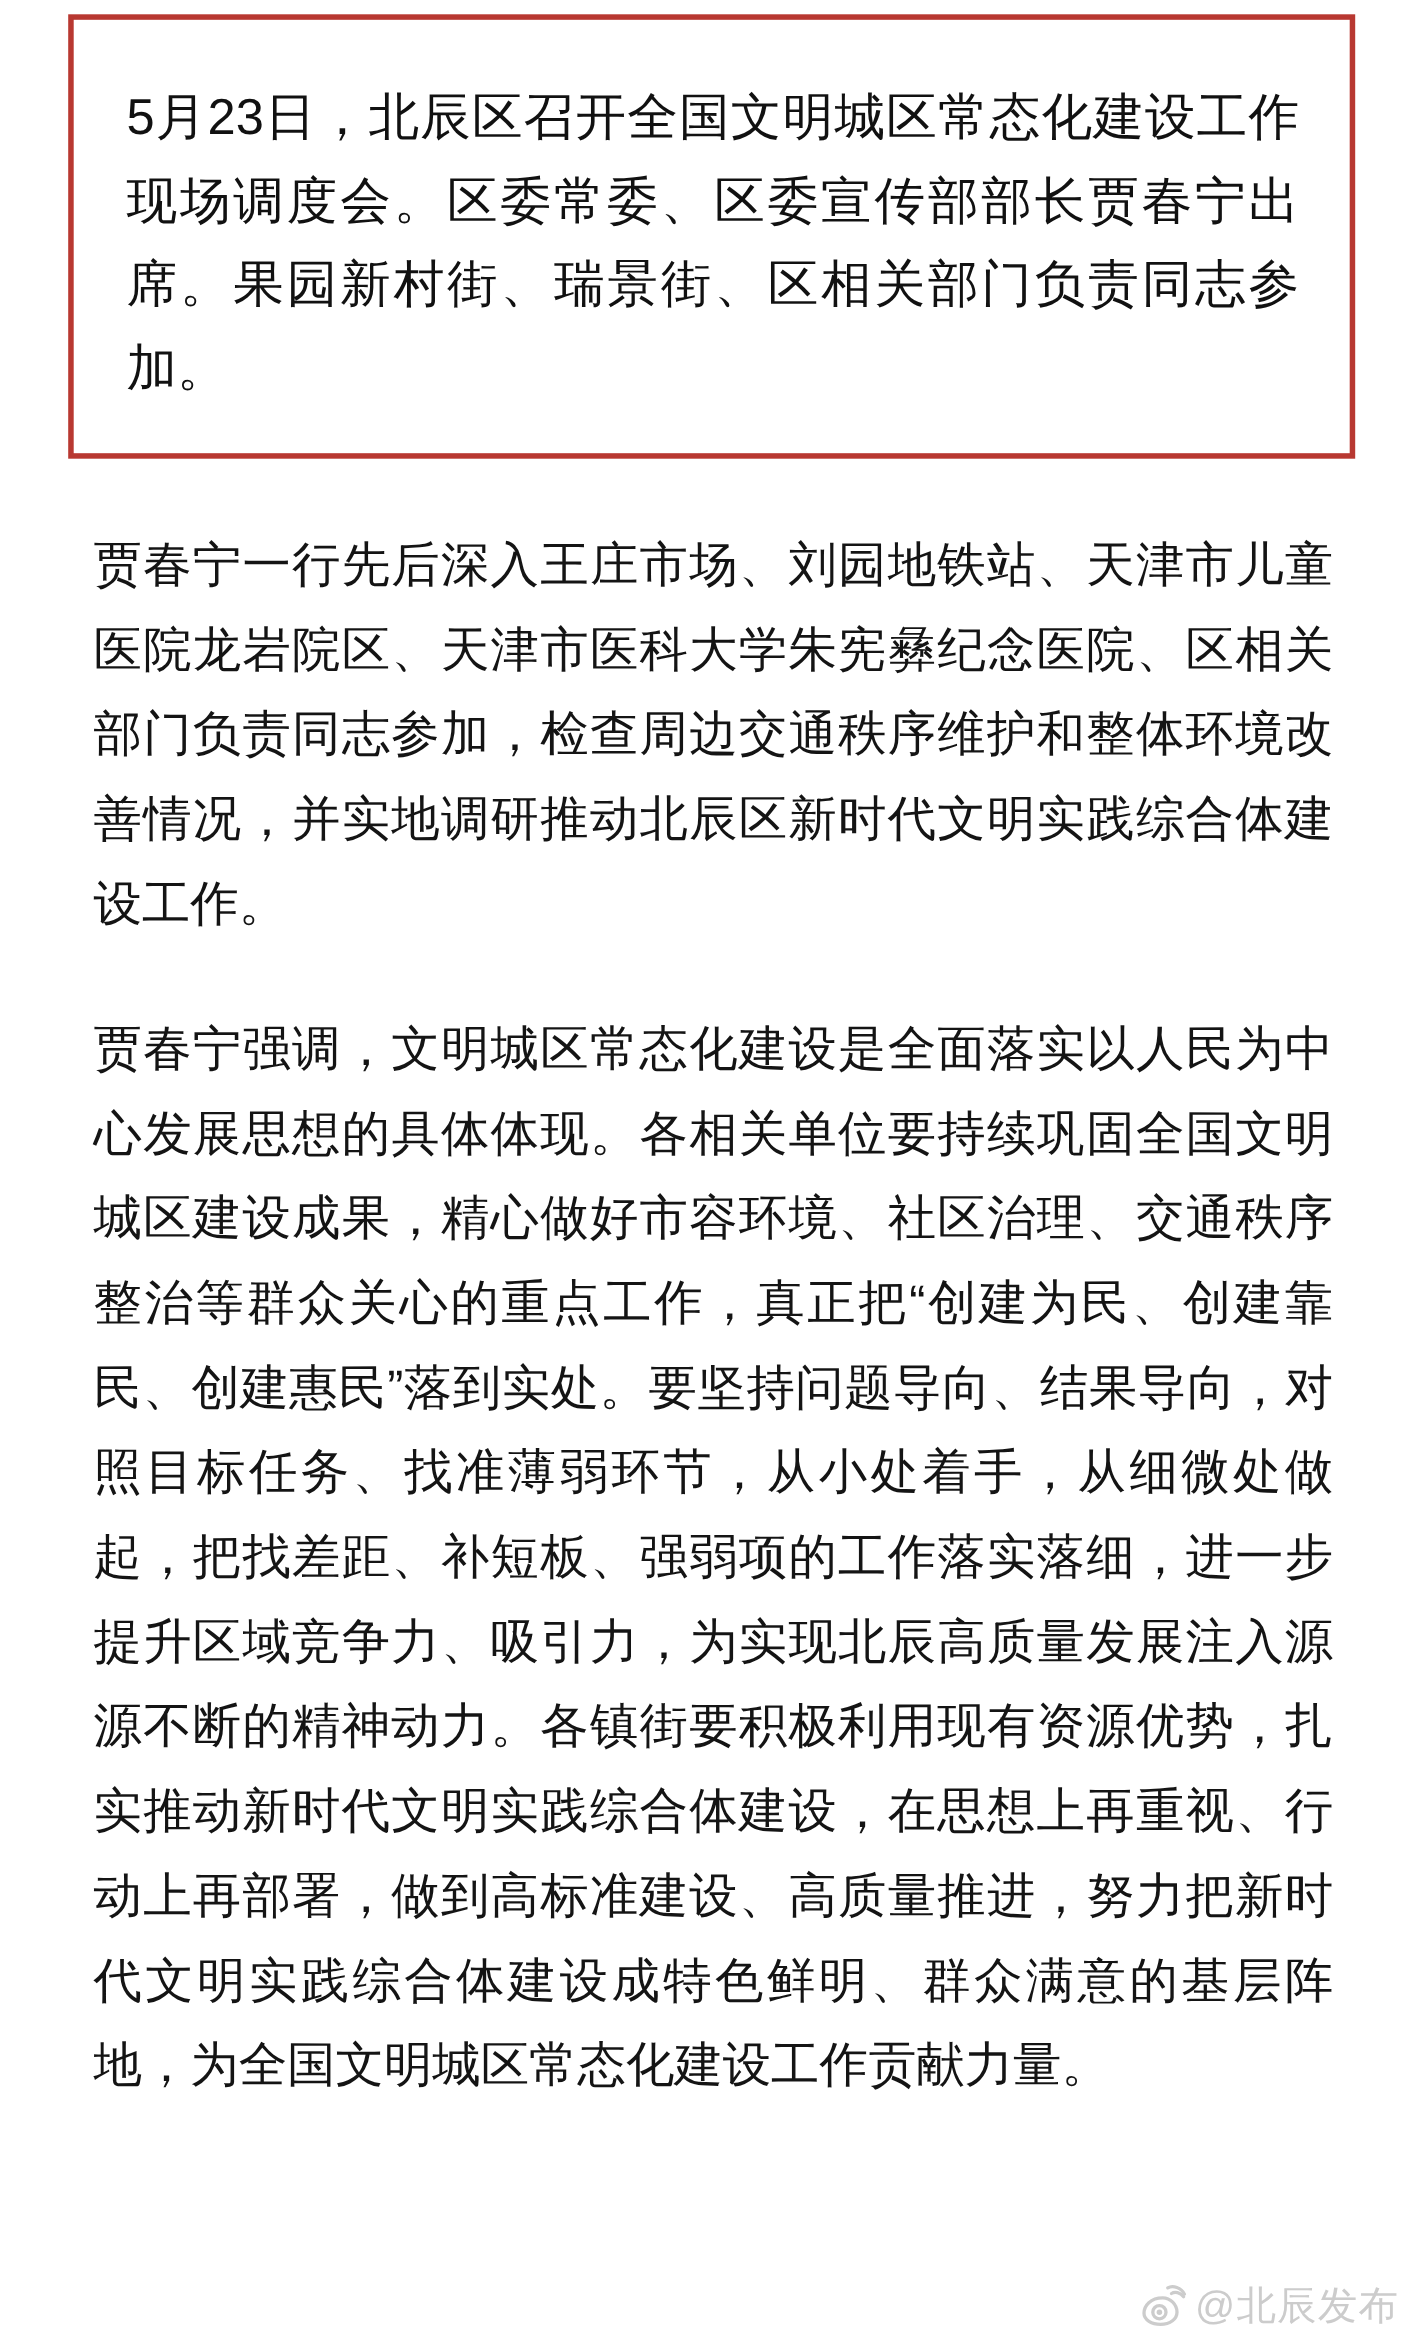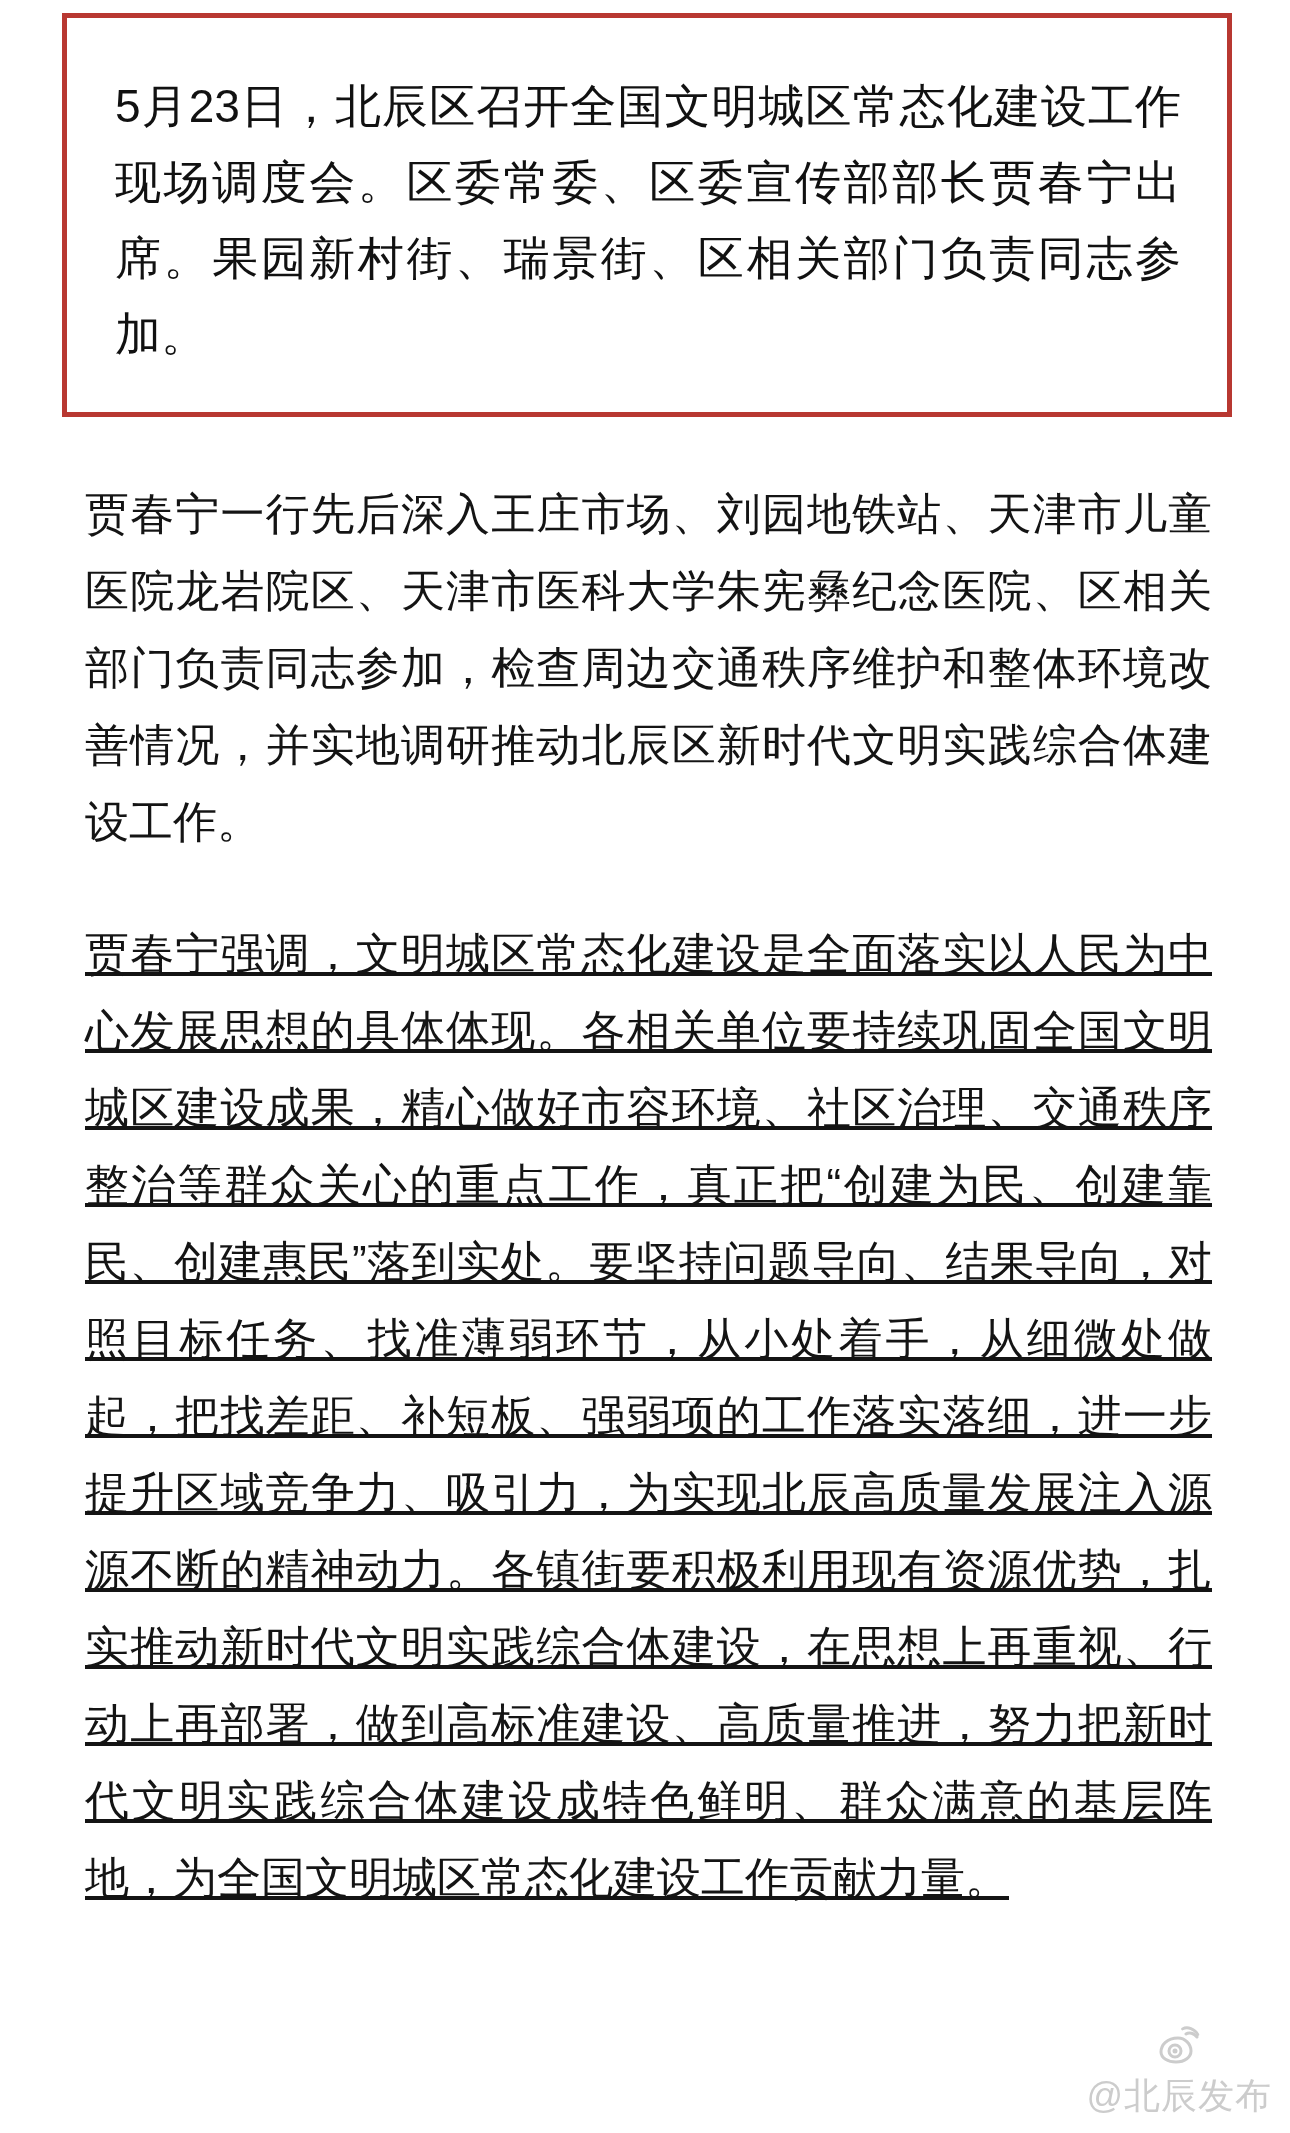--- a/index.html
+++ b/index.html
@@ -30,34 +30,32 @@
   .article-body {
     margin: 58px 78px 0 85px;
     font-size: 44px;
     line-height: 77px;
     text-align: justify;
     text-justify: inter-ideograph;
     color: #141414;
   }
   .article-body p + p {
     margin-top: 55px;
-    text-decoration: underline;
   }
   .watermark {
     position: absolute;
     right: 18px;
     bottom: 12px;
     display: flex;
     align-items: center;
     gap: 6px;
     color: #cccccc;
     font-size: 36px;
     letter-spacing: 1px;
     user-select: none;
-    flex-direction: column;
   }
   .watermark svg { display: block; }
 </style>
 </head>
 <body>
 
 <div class="page">
 
   <div class="highlight-box">
     <span>5月23日，北辰区召开全国文明城区常态化建设工作现场调度会。区委常委、区委宣传部部长贾春宁出席。果园新村街、瑞景街、区相关部门负责同志参加。</span>

